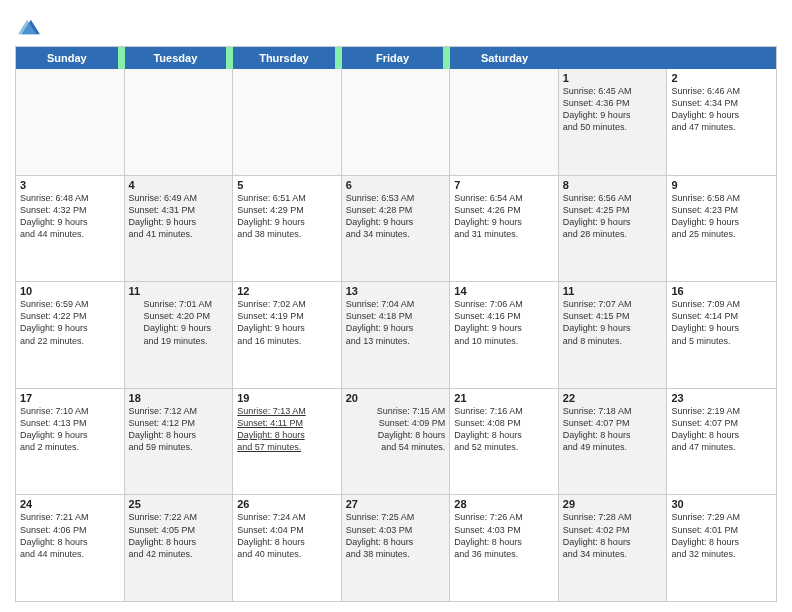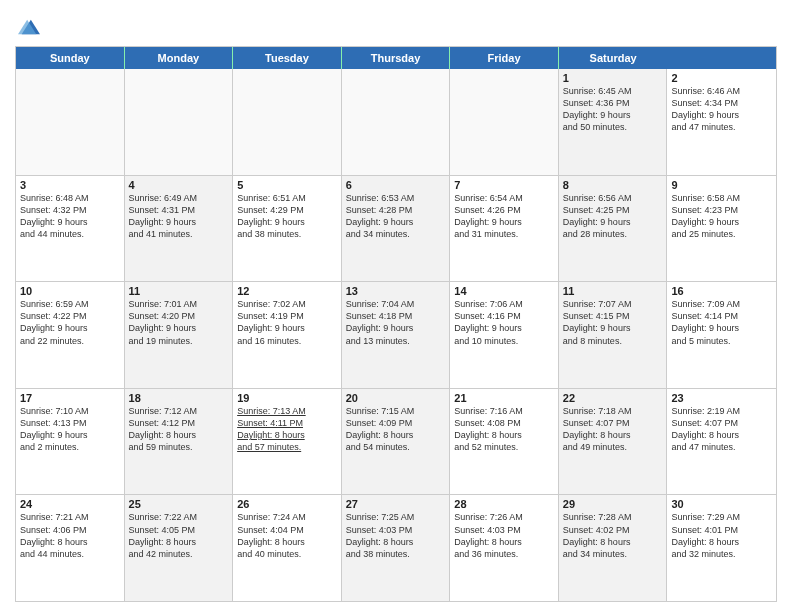--- a/index.html
+++ b/index.html
@@ -66,21 +66,21 @@
       display: grid;
       grid-template-columns: repeat(7, 1fr);
       background: #2e6db4;
     }
     .cal-header-cell {
       color: #fff;
       font-size: 11px;
       font-weight: bold;
       padding: 5px 4px;
       text-align: center;
-      border-right: 1px solid #86efac;
+      border-right: 7px solid #86efac;
     }
     .cal-header-cell:last-child { border-right: none; }
     .cal-body {
       flex: 1;
       display: flex;
       flex-direction: column;
     }
     .cal-row {
       display: grid;
       grid-template-columns: repeat(7, 1fr);
@@ -130,21 +130,20 @@
     </div>
     <div class="title-block">
       <h1></h1>
       <h2></h2>
     </div>
   </div>
 
   <div class="calendar">
     <div class="cal-header-row">
     <div class="cal-header-cell">Sunday</div>
-        <div class="cal-header-cell">Monday</div>
         <div class="cal-header-cell">Tuesday</div>
         <div class="cal-header-cell">Thursday</div>
         <div class="cal-header-cell">Friday</div>
         <div class="cal-header-cell">Saturday</div>
       </div>
     <div class="cal-body">
     <div class="cal-row">
           <div class="cal-cell empty"></div>
           <div class="cal-cell empty"></div>
           <div class="cal-cell empty"></div>
@@ -219,21 +218,21 @@
         <div class="cal-row">
           <div class="cal-cell">
             <span class="day-num">10</span>
             <div class="cell-text" style="white-space: pre-line;">Sunrise: 6:59 AM
 Sunset: 4:22 PM
 Daylight: 9 hours
 and 22 minutes.</div>
           </div>
           <div class="cal-cell alt">
             <span class="day-num">11</span>
-            <div class="cell-text" style="white-space: pre-line;">Sunrise: 7:01 AM
+            <div class="cell-text" style="white-space: pre-line; margin-left: 15px;">Sunrise: 7:01 AM
 Sunset: 4:20 PM
 Daylight: 9 hours
 and 19 minutes.</div>
           </div>
           <div class="cal-cell">
             <span class="day-num">12</span>
             <div class="cell-text" style="white-space: pre-line;">Sunrise: 7:02 AM
 Sunset: 4:19 PM
 Daylight: 9 hours
 and 16 minutes.</div>
@@ -284,21 +283,21 @@
           </div>
           <div class="cal-cell">
             <span class="day-num">19</span>
             <div class="cell-text" style="white-space: pre-line; text-decoration: underline;">Sunrise: 7:13 AM
 Sunset: 4:11 PM
 Daylight: 8 hours
 and 57 minutes.</div>
           </div>
           <div class="cal-cell alt">
             <span class="day-num">20</span>
-            <div class="cell-text" style="white-space: pre-line;">Sunrise: 7:15 AM
+            <div class="cell-text" style="white-space: pre-line; text-align: right;">Sunrise: 7:15 AM
 Sunset: 4:09 PM
 Daylight: 8 hours
 and 54 minutes.</div>
           </div>
           <div class="cal-cell">
             <span class="day-num">21</span>
             <div class="cell-text" style="white-space: pre-line;">Sunrise: 7:16 AM
 Sunset: 4:08 PM
 Daylight: 8 hours
 and 52 minutes.</div>

